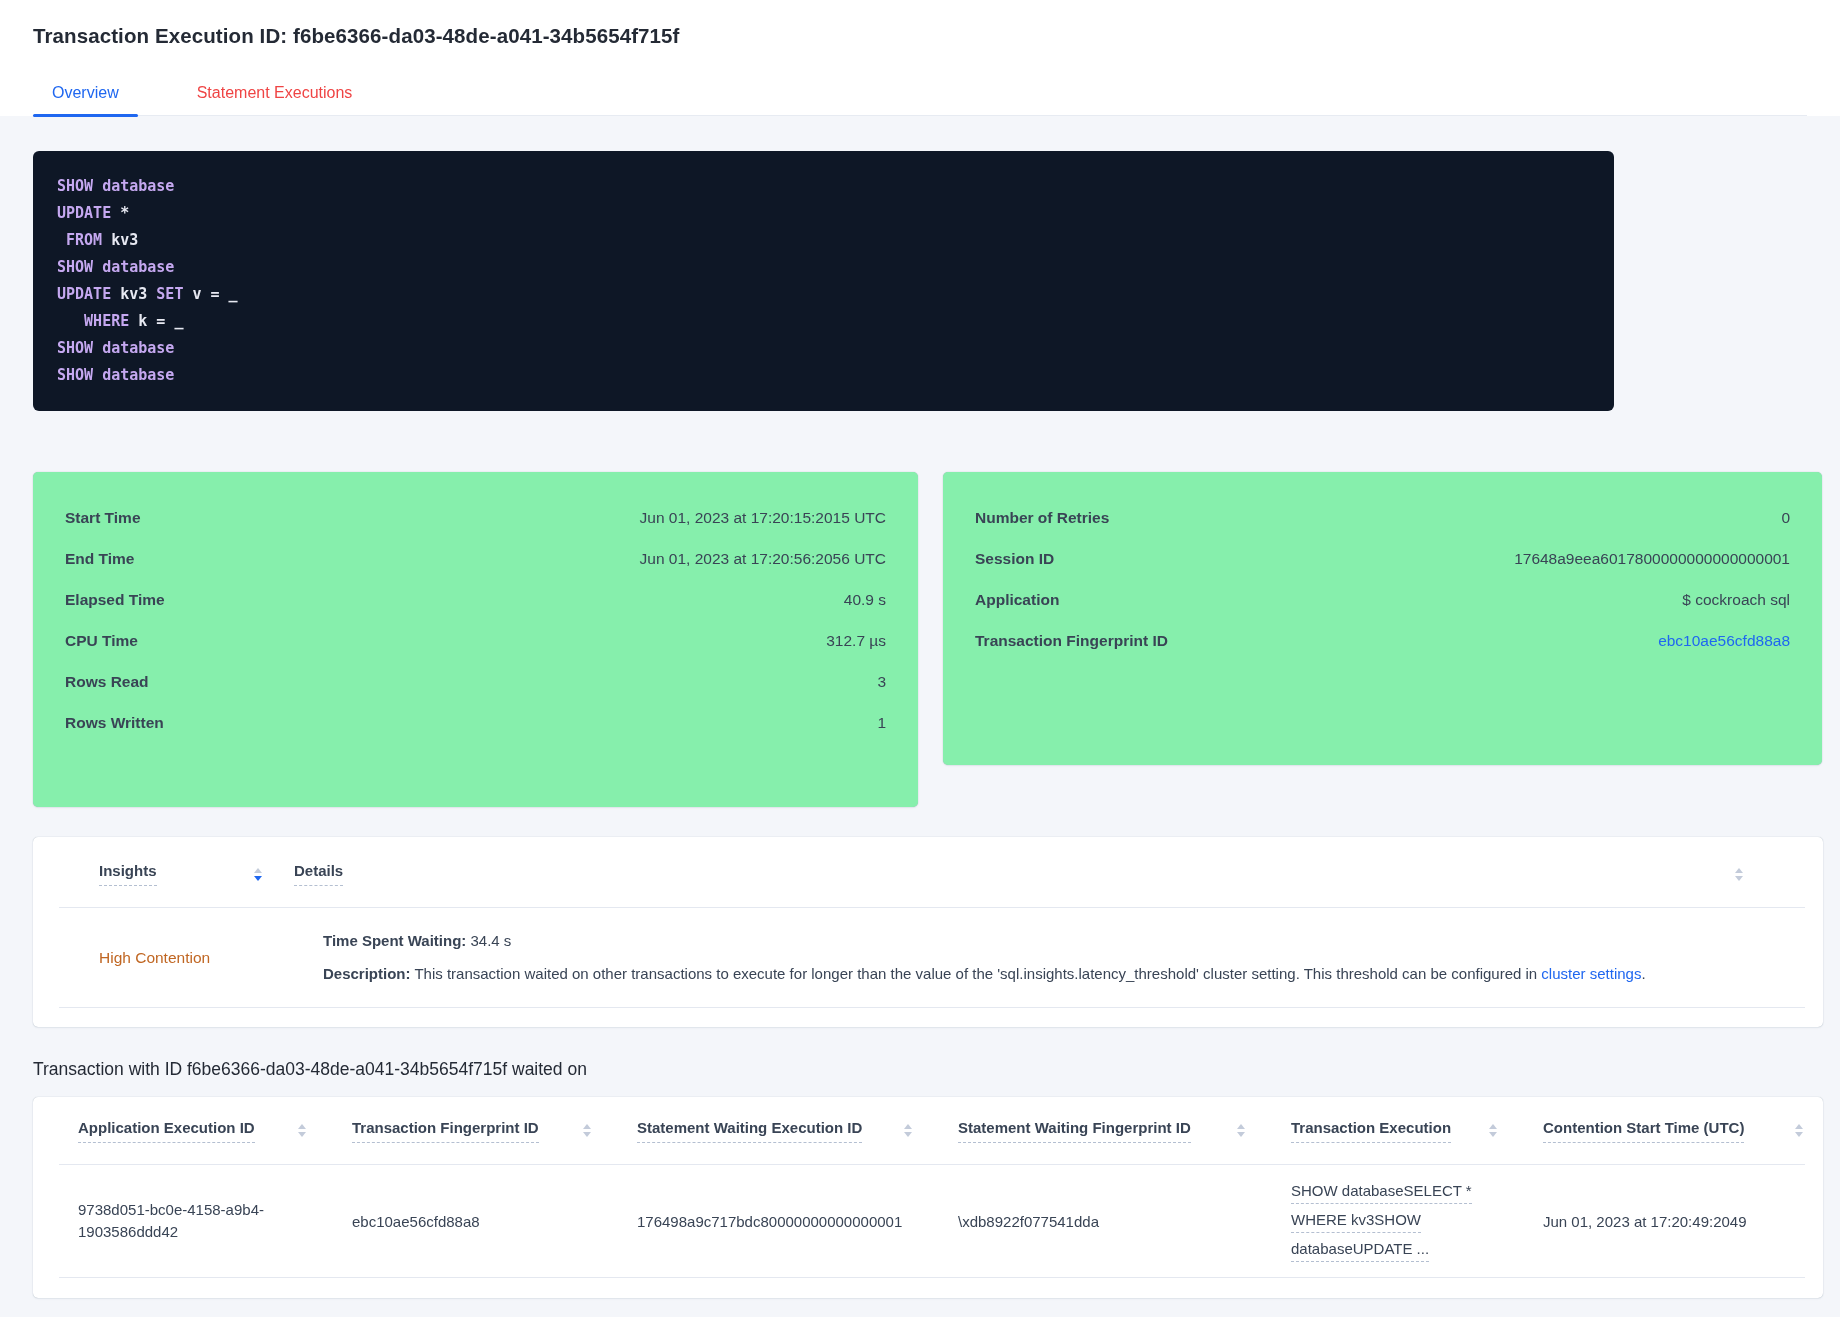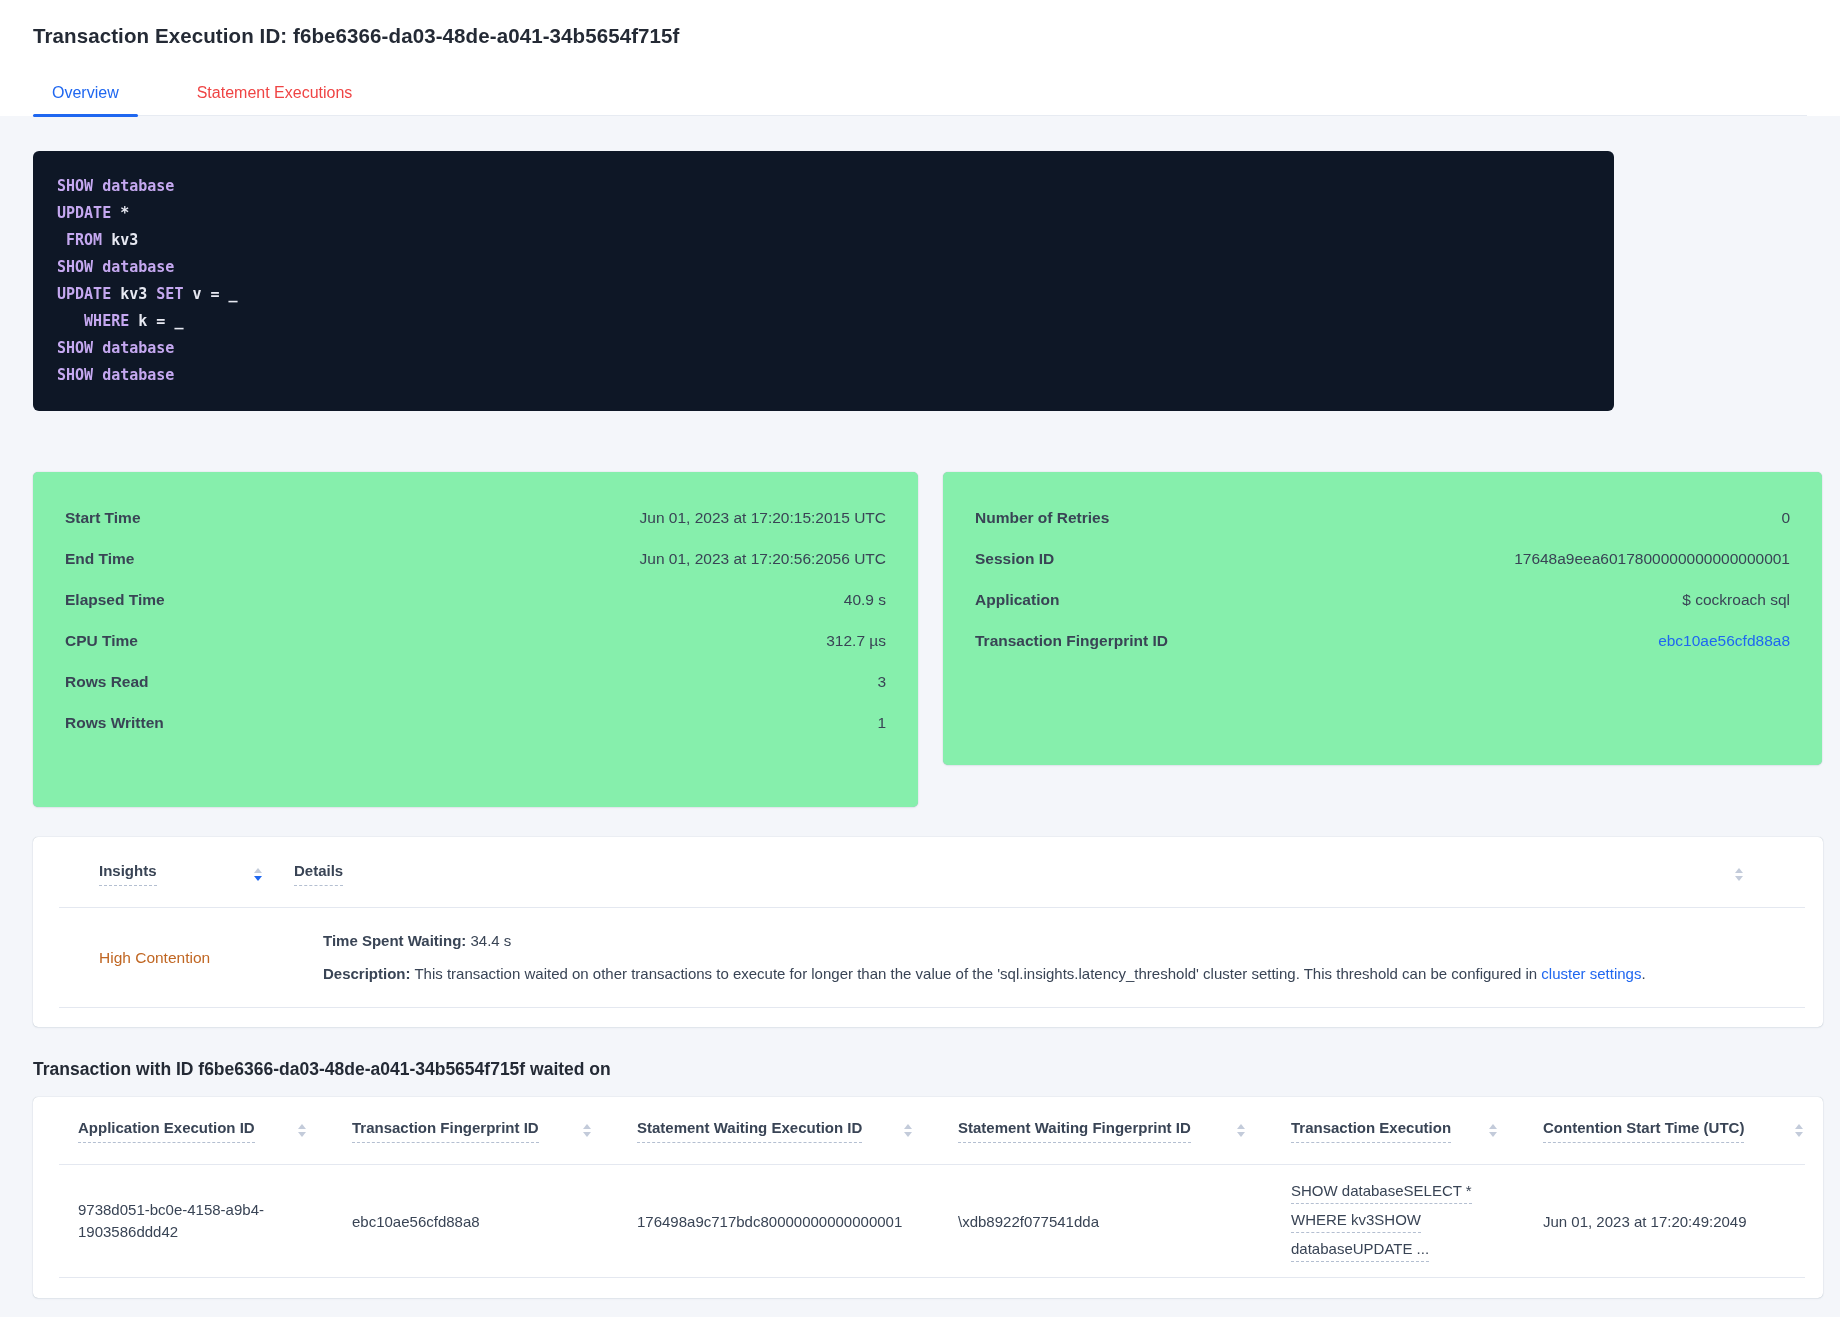--- a/index.html
+++ b/index.html
@@ -67,21 +67,21 @@
   .ins-header .details-th { margin-left:32px; }
   .ins-header .sort.right { margin-left:auto; }
   .ins-row { display:flex; align-items:center; height:99px; padding-left:46px; }
   .insight-badge { color:#c06622; font-size:15.5px; }
   .ins-details { flex:1; margin-left:46px; font-size:15px; color:#394455; }
   .ins-details p { line-height:22px; }
   .ins-details p + p { margin-top:11px; }
   .ins-details b { font-weight:bold; color:#394455;margin-left:15px; }
   a.inline-link { color:#1f67f0; text-decoration:none; cursor:pointer; }
   
-  .waited-heading { margin-top:32px; font-size:17.5px; font-weight:bold; color:#242a35; }
+  .waited-heading { margin-top:32px; font-size:17.5px; font-weight:normal; color:#242a35; }
   .waited-panel { margin-top:17px; height:201px; }
   .wt-grid {
     display:grid; grid-template-columns:274px 285px 321px 333px 252px 1fr;
     padding:0 20px 0 45px;
   }
   .wt-header { height:67px; align-items:center; }
   .wt-hcell { display:flex; align-items:center; justify-content:space-between; padding-right:46px; }
   .wt-hcell:last-child { padding-right:0; }
   .wt-row { height:112px; align-items:center; }
   .wt-cell { font-size:15px; color:#394455; line-height:21px; padding-right:30px; }

